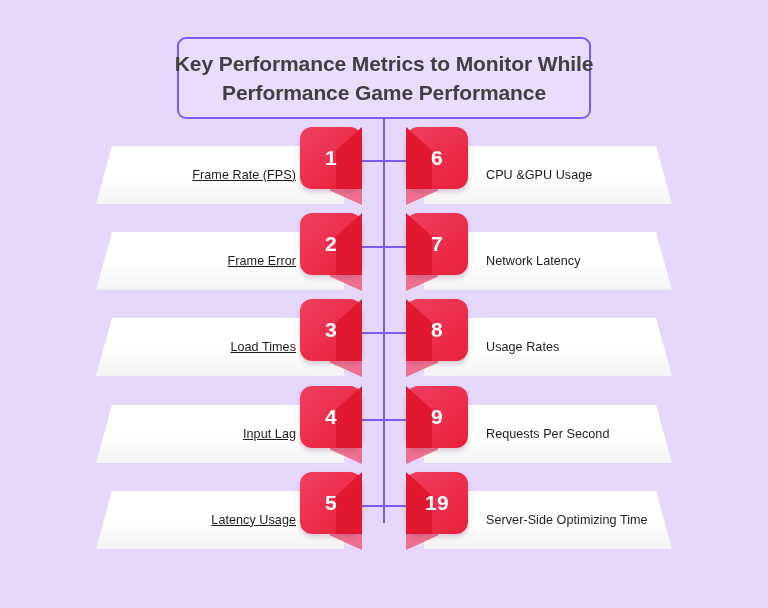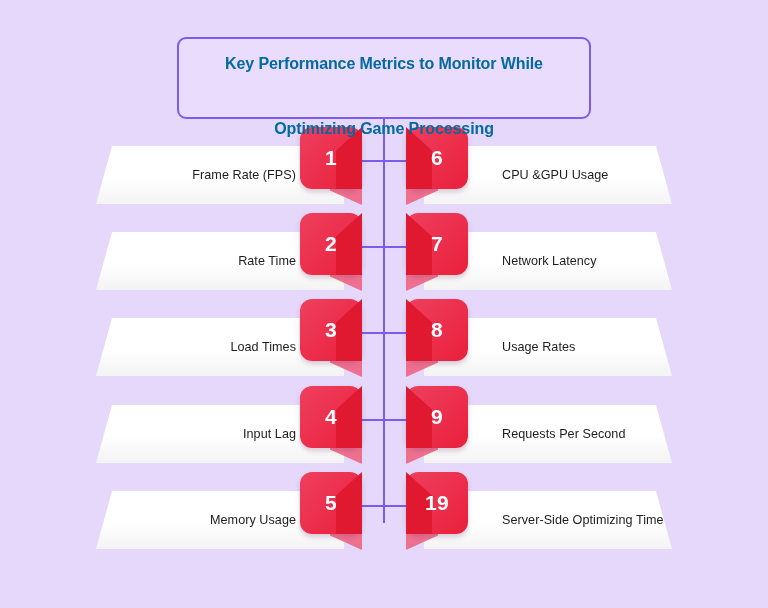--- a/index.html
+++ b/index.html
@@ -34,27 +34,26 @@
     border-radius: 9px;
     background: #e9dcfc;
     display: flex;
     flex-direction: column;
     align-items: center;
     justify-content: center;
     text-align: center;
     z-index: 6;
   }
   #title-box .tline {
-    color: #0369a1;
-    font-size: 16px;
+    color: #404040;
+    font-size: 21px;
     font-weight: bold;
     line-height: 29px;
     letter-spacing: -0.1px;
     white-space: nowrap;
-    margin-top: 36px;
   }
 
   
   .spine {
     position: absolute;
     left: 383px;
     top: 119px;
     width: 2px;
     height: 404px;
     background: #7b5cf0;
@@ -106,22 +105,22 @@
     clip-path: polygon(0 0, calc(100% - 16px) 0, 100% 100%, 0 100%);
     filter: drop-shadow(0 3px 3px rgba(110, 80, 160, 0.20));
   }
 
   .banner-label {
     font-size: 12.6px;
     color: #1d1d1f;
     line-height: 17px;
     letter-spacing: 0.05px;
   }
-  .banner-left .banner-label { text-align: left; }
-  .banner-right .banner-label { text-align: left; margin-left: 16px; }
+  .banner-left .banner-label { text-align: left; text-decoration: underline; }
+  .banner-right .banner-label { text-align: left; }
 
   
   .badge {
     position: absolute;
     top: 0;
     width: 62px;
     height: 68px;
     z-index: 4;
   }
   .badge-left  { left: 300px; }
@@ -194,21 +193,21 @@
     letter-spacing: 0.2px;
   }
 </style>
 </head>
 <body>
 
 <div id="canvas">
 
   <div id="title-box">
     <div class="tline">Key Performance Metrics to Monitor While</div>
-    <div class="tline">Optimizing Game Processing</div>
+    <div class="tline">Performance Game Performance</div>
   </div>
 
   <div class="spine"></div>
 
   <div id="rows-host">
       <div class="row" style="top: 127px;">
       <div class="connector" style="left:344px; top:33px; width:42px;"></div>
       <div class="connector" style="left:383px; top:33px; width:42px;"></div>
 
       <div class="banner banner-left">
@@ -231,21 +230,21 @@
         <div class="card"></div>
         <div class="fold"></div>
         <div class="num">6</div>
       </div>
     </div>
       <div class="row" style="top: 213px;">
       <div class="connector" style="left:344px; top:33px; width:42px;"></div>
       <div class="connector" style="left:383px; top:33px; width:42px;"></div>
 
       <div class="banner banner-left">
-        <span class="banner-label">Rate Time</span>
+        <span class="banner-label">Frame Error</span>
       </div>
 
       <div class="banner banner-right">
         <span class="banner-label">Network Latency</span>
       </div>
 
       <div class="badge badge-left">
         <div class="tail"></div>
         <div class="card"></div>
         <div class="fold"></div>
@@ -309,21 +308,21 @@
         <div class="card"></div>
         <div class="fold"></div>
         <div class="num">9</div>
       </div>
     </div>
       <div class="row" style="top: 472px;">
       <div class="connector" style="left:344px; top:33px; width:42px;"></div>
       <div class="connector" style="left:383px; top:33px; width:42px;"></div>
 
       <div class="banner banner-left">
-        <span class="banner-label">Memory Usage</span>
+        <span class="banner-label">Latency Usage</span>
       </div>
 
       <div class="banner banner-right">
         <span class="banner-label">Server-Side Optimizing Time</span>
       </div>
 
       <div class="badge badge-left">
         <div class="tail"></div>
         <div class="card"></div>
         <div class="fold"></div>

